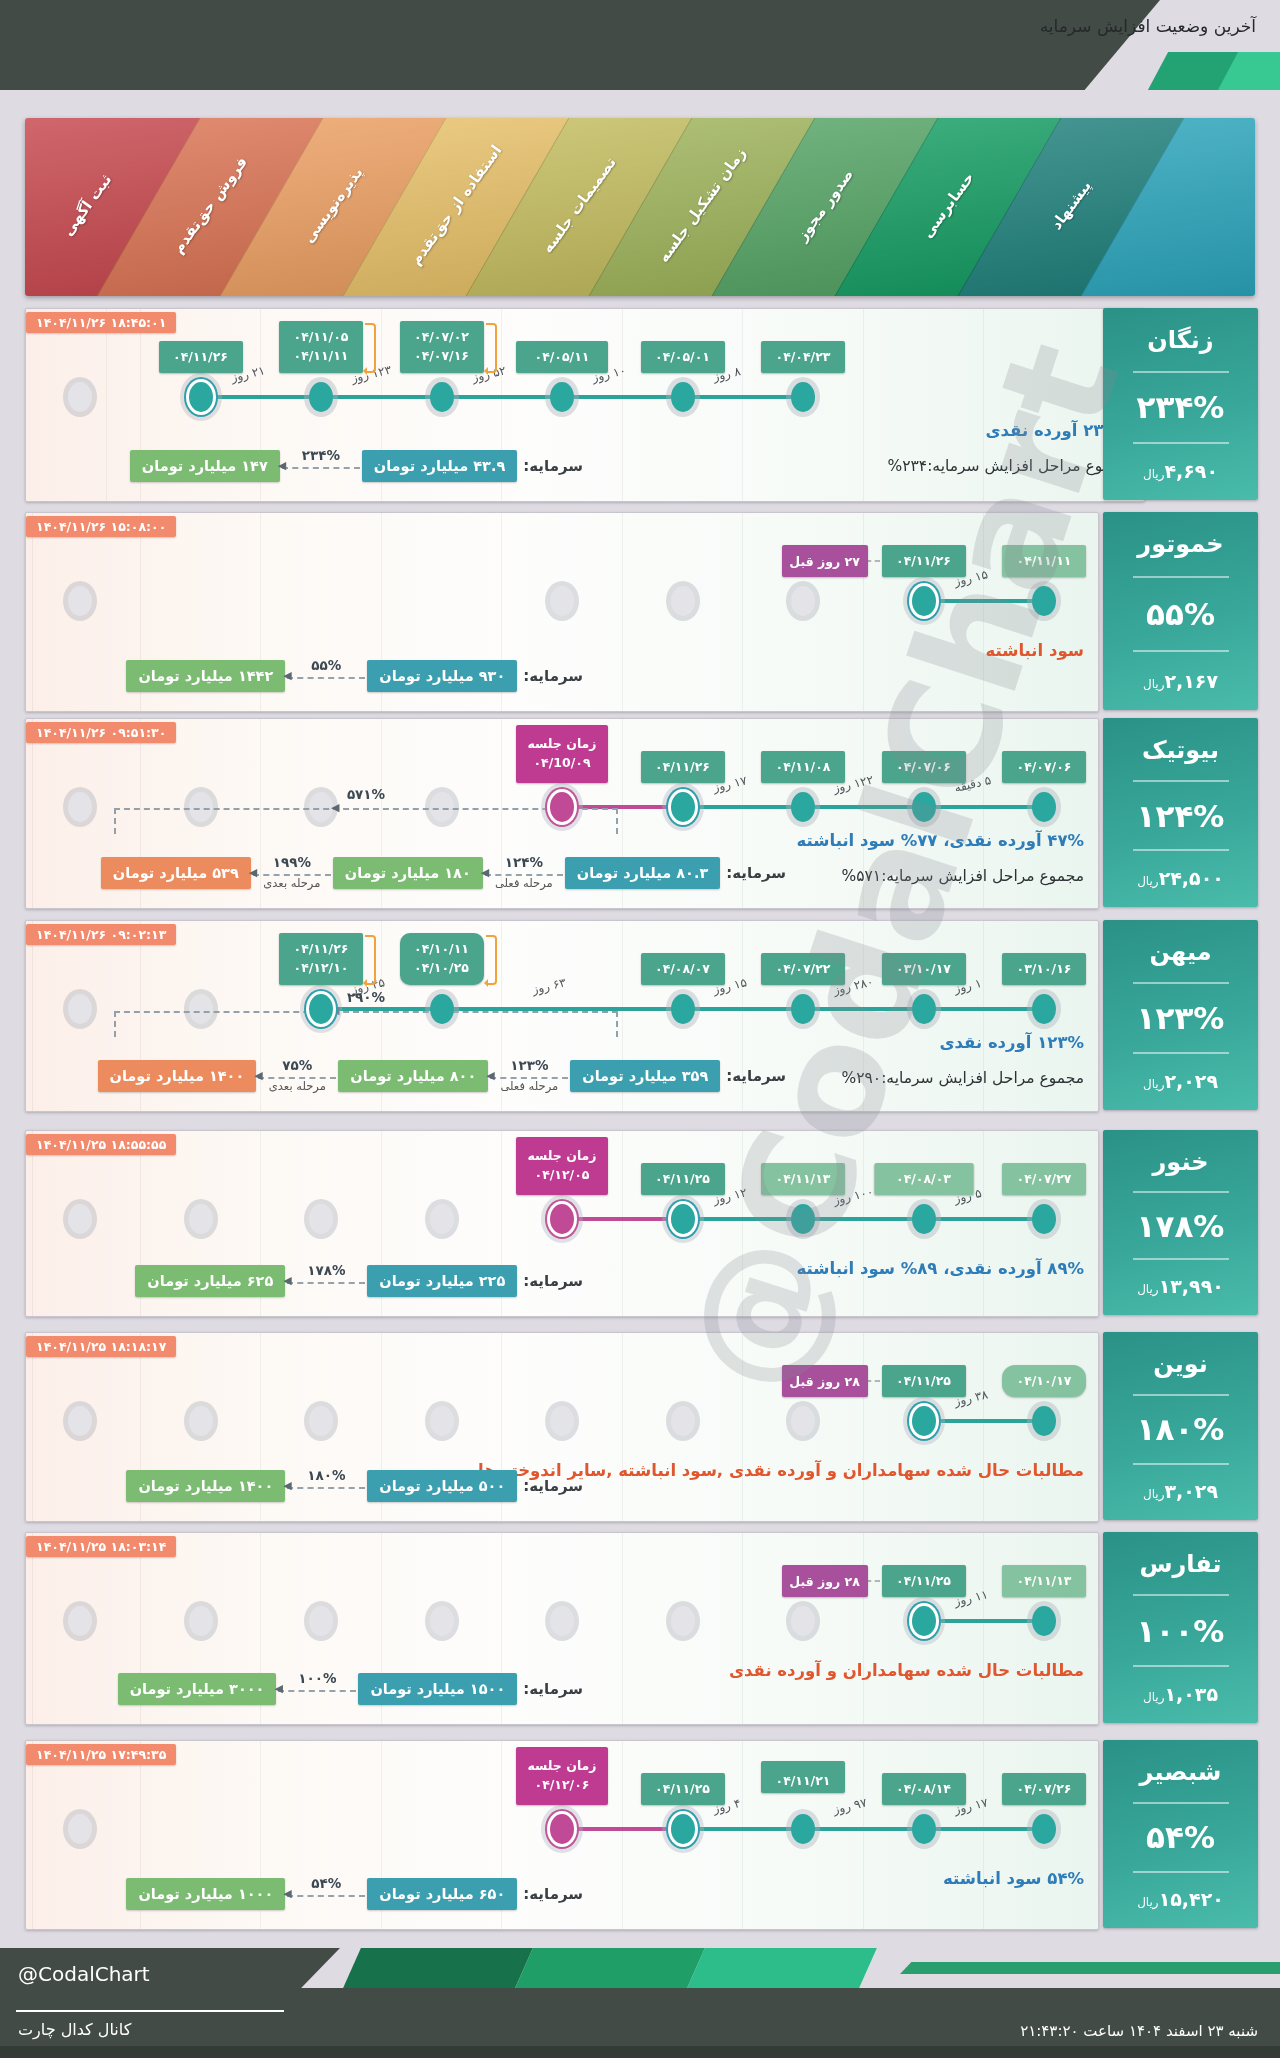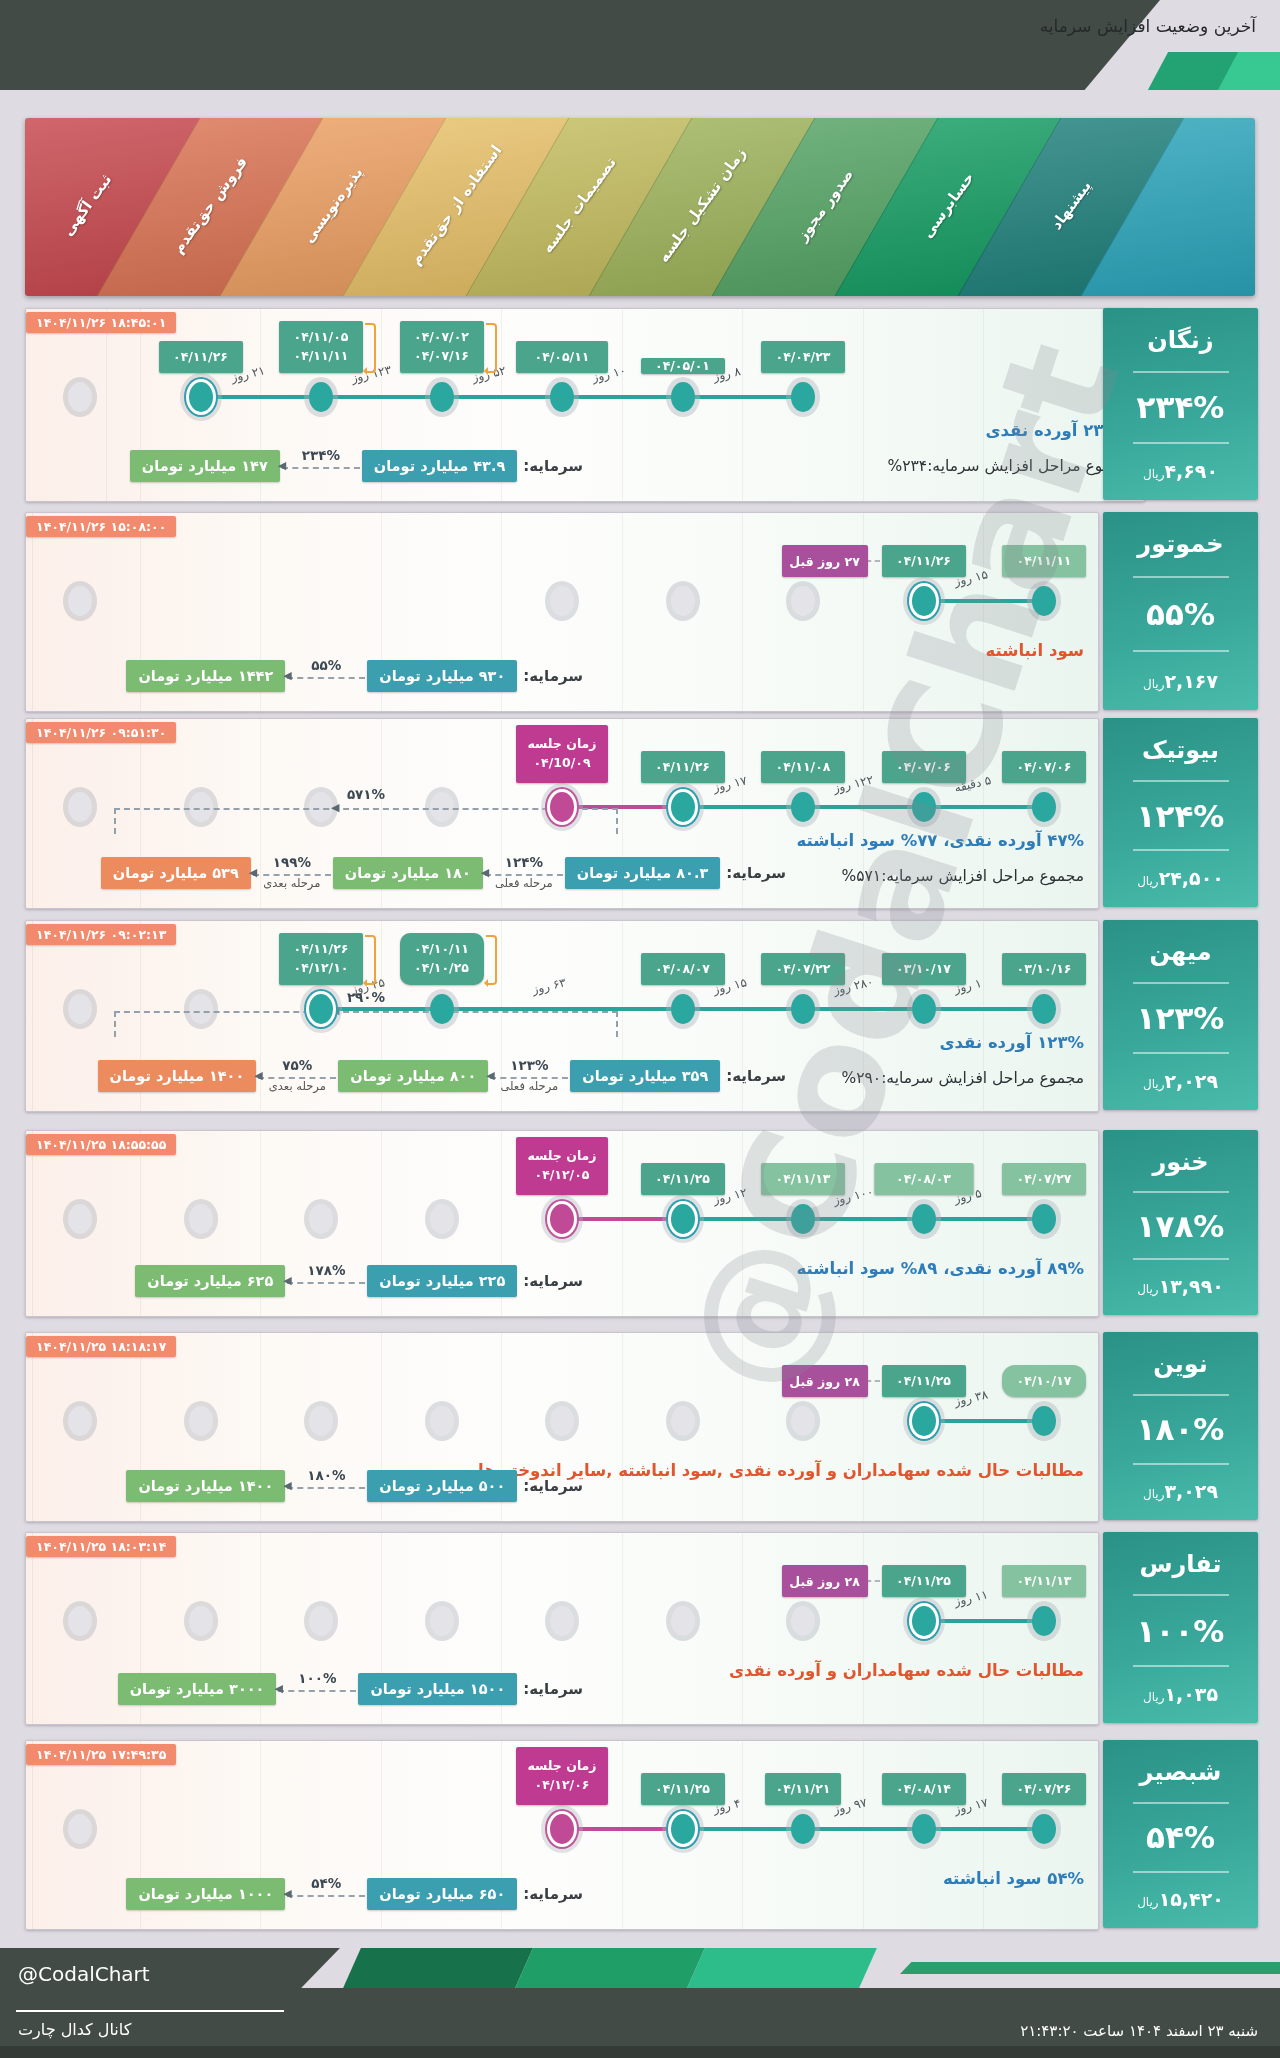--- a/index.html
+++ b/index.html
@@ -140,21 +140,21 @@
         <div class="badge" style="left: 415.5px; top: 12px; width: 84px; height: 52px; background-color: rgb(74, 165, 140); z-index: 4;">
           <div>۰۴/۰۷/۰۲</div>
           <div>۰۴/۰۷/۱۶</div>
         </div>
         <div class="obracket" style="left: 459.5px; top: 14px; height: 46px; z-index: 4;"></div>
         <div class="dot dot-halo" style="left: 536px; top: 88px; background-color: rgb(42, 167, 158); z-index: 3;"></div>
         <div class="badge" style="left: 536px; top: 32px; width: 92px; height: 32px; background-color: rgb(74, 165, 140); z-index: 4;">
           <div>۰۴/۰۵/۱۱</div>
         </div>
         <div class="dot dot-halo" style="left: 656.5px; top: 88px; background-color: rgb(42, 167, 158); z-index: 3;"></div>
-        <div class="badge" style="left: 656.5px; top: 49px; width: 84px; height: 16px; background-color: rgb(74, 165, 140); z-index: 4;">
+        <div class="badge" style="left: 656.5px; top: 32px; width: 84px; height: 32px; background-color: rgb(74, 165, 140); z-index: 4;">
           <div>۰۴/۰۵/۰۱</div>
         </div>
         <div class="dot dot-halo" style="left: 777px; top: 88px; background-color: rgb(42, 167, 158); z-index: 3;"></div>
         <div class="badge" style="left: 777px; top: 32px; width: 84px; height: 32px; background-color: rgb(74, 165, 140); z-index: 4;">
           <div>۰۴/۰۴/۲۳</div>
         </div>
         <div class="day" style="left: 204.75px; top: 58px;">۲۱ روز</div>
         <div class="day" style="left: 325.25px; top: 58px;">۱۲۳ روز</div>
         <div class="day" style="left: 445.75px; top: 58px;">۵۲ روز</div>
         <div class="day" style="left: 566.25px; top: 58px;">۱۰ روز</div>
@@ -483,21 +483,21 @@
         <div class="dot ring-mag" style="left: 536px; top: 88px; background-color: rgb(192, 74, 150); z-index: 3;"></div>
         <div class="badge" style="left: 536px; top: 6px; width: 92px; height: 58px; background-color: rgb(191, 59, 146); z-index: 4;">
           <div>زمان جلسه</div>
           <div>۰۴/۱۲/۰۶</div>
         </div>
         <div class="dot ring-teal" style="left: 656.5px; top: 88px; background-color: rgb(42, 167, 158); z-index: 3;"></div>
         <div class="badge" style="left: 656.5px; top: 32px; width: 84px; height: 32px; background-color: rgb(74, 165, 140); z-index: 4;">
           <div>۰۴/۱۱/۲۵</div>
         </div>
         <div class="dot dot-halo" style="left: 777px; top: 88px; background-color: rgb(42, 167, 158); z-index: 3;"></div>
-        <div class="badge" style="left: 777px; top: 32px; width: 76px; height: 32px; background-color: rgb(74, 165, 140); z-index: 4;">
+        <div class="badge" style="left: 777px; top: 20px; width: 84px; height: 32px; background-color: rgb(74, 165, 140); z-index: 4; justify-content: flex-end;">
           <div>۰۴/۱۱/۲۱</div>
         </div>
         <div class="dot dot-halo" style="left: 897.5px; top: 88px; background-color: rgb(42, 167, 158); z-index: 3;"></div>
         <div class="badge" style="left: 897.5px; top: 32px; width: 84px; height: 32px; background-color: rgb(74, 165, 140); z-index: 4;">
           <div>۰۴/۰۸/۱۴</div>
         </div>
         <div class="dot dot-halo" style="left: 1018px; top: 88px; background-color: rgb(42, 167, 158); z-index: 3;"></div>
         <div class="badge" style="left: 1018px; top: 32px; width: 84px; height: 32px; background-color: rgb(74, 165, 140); z-index: 4;">
           <div>۰۴/۰۷/۲۶</div>
         </div>

